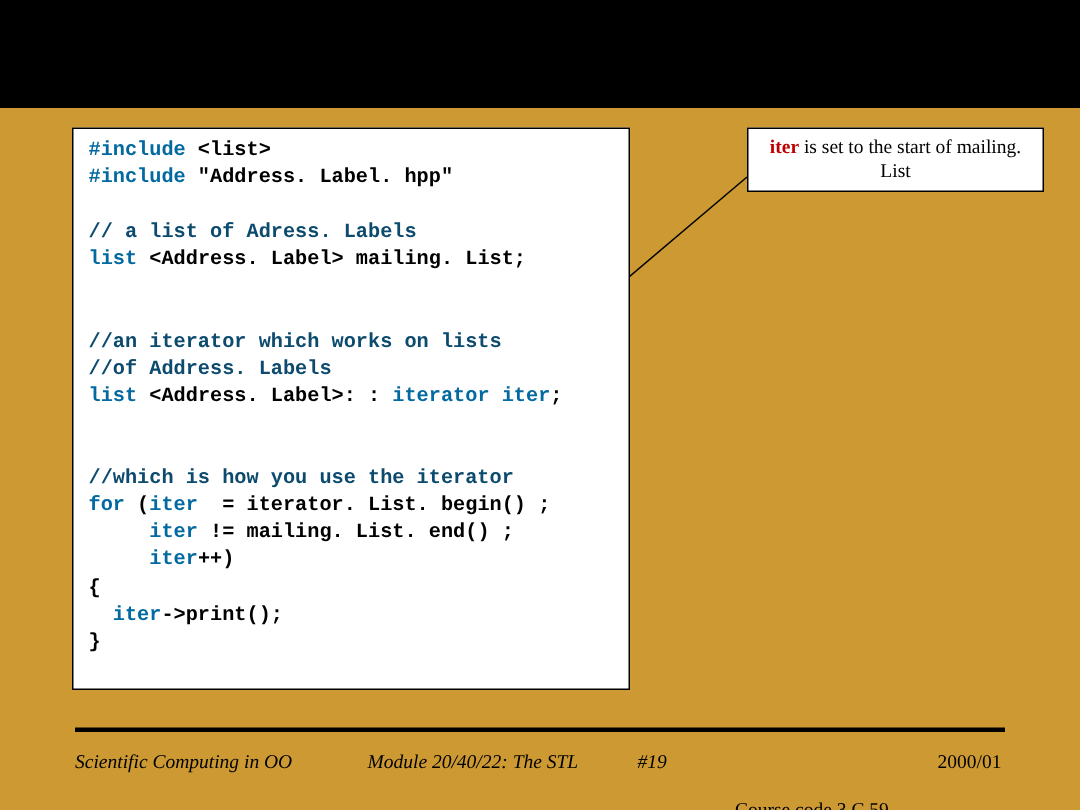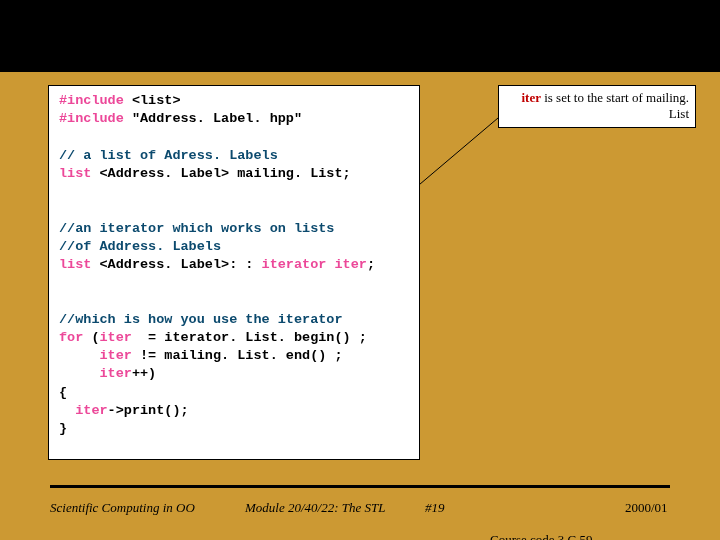--- a/index.html
+++ b/index.html
@@ -27,32 +27,32 @@
     border: 1px solid #000;
     padding: 6px 10px;
     font-family: "Courier New", monospace;
     font-size: 13.5px;
     font-weight: bold;
     line-height: 1.35;
     white-space: pre;
     color: #000;
   }
   .code-box .gr { color: #0c4a6e; }
-  .code-box .bl { color: #ec4899; }
+  .code-box .bl { color: #0369a1; }
   .callout {
     position: absolute;
     left: 498px;
     top: 85px;
     width: 198px;
     background: #fff;
     border: 1px solid #000;
     padding: 4px 6px;
     font-family: "Comic Sans MS", cursive;
     font-size: 13px;
-    text-align: right;
+    text-align: center;
     line-height: 1.25;
   }
   .callout .red { color: #c00000; font-weight: bold; }
   svg.connector {
     position: absolute;
     left: 0; top: 0;
     width: 720px; height: 540px;
     pointer-events: none;
   }
   .footer-rule {

